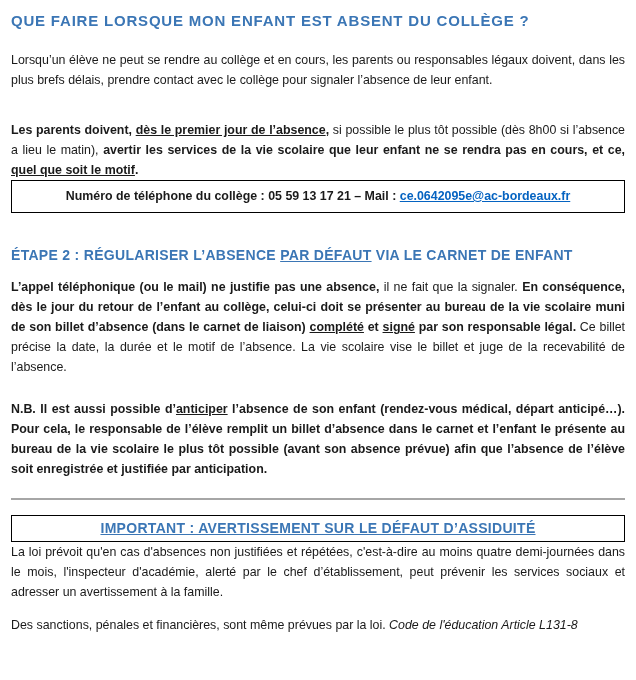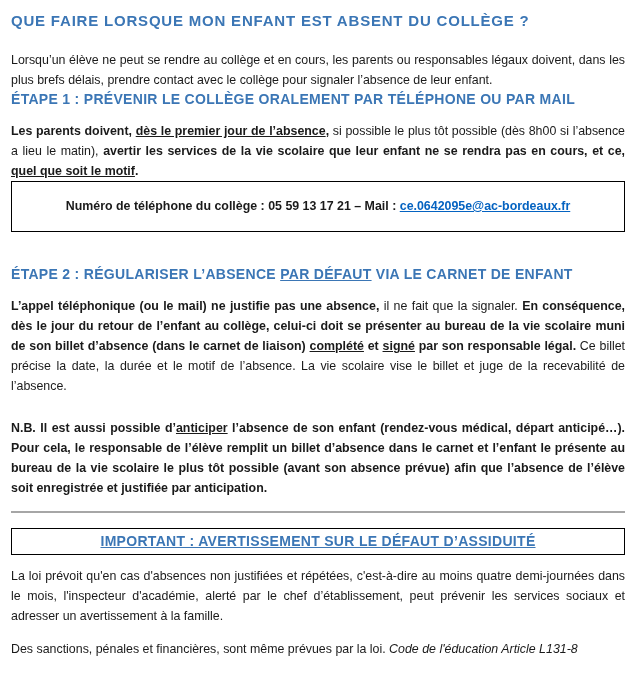--- a/index.html
+++ b/index.html
@@ -12,49 +12,49 @@
   .page { padding: 7px 11px 0 11px; }
 
   .doc-title {
     color: var(--heading-blue, #3B76B5);
     font-size: 15px; font-weight: bold; letter-spacing: 0.8px;
     line-height: 24px; margin: 2px 0 17px 0;
   }
   .body-text {
     font-size: 12.4px; line-height: 20px; text-align: justify;
   }
-  .intro { }
+  .intro { margin-bottom: 30px; }
 
   .step-heading {
     color: var(--heading-blue, #3B76B5);
     font-size: 14px; font-weight: bold; letter-spacing: 0.3px;
     line-height: 18px; margin: 0 0 13px 0;
   }
   .step1-body { }
 
   .contact-box {
     border: 1px solid var(--box-border, #000);
-    text-align: center; padding: 14px 4px; margin-bottom: 33px;
+    text-align: center; padding: 5px 4px; margin-bottom: 33px;
   }
   .contact-line {
     font-size: 12.4px; line-height: 21px; text-align: center; font-weight: bold;
   }
 
   .step2-body { margin-bottom: 22px; }
-  .nb-paragraph { margin-bottom: 13px; }
+  .nb-paragraph { margin-bottom: 19px; }
 
   hr.separator {
     border: none; height: 2px;
     background: var(--separator-gray, #a6a6a6);
     margin: 0 0 15px 0;
   }
 
   .important-box {
     border: 1px solid var(--box-border, #000);
-    text-align: center; padding: 3px 4px; margin-bottom: 11px;
+    text-align: center; padding: 3px 4px; margin-bottom: 0;
   }
   .important-heading {
     color: var(--heading-blue, #3B76B5);
     font-size: 14px; font-weight: bold; letter-spacing: 0.3px;
     text-decoration: underline; line-height: 19px;
   }
   .law-paragraph { margin-bottom: 13px; }
 
   .b { font-weight: bold; }
   .u { text-decoration: underline; }
@@ -66,21 +66,20 @@
 </style>
 </head>
 <body>
 
 <div class="page">
 
   <h1 class="doc-title">QUE FAIRE LORSQUE MON ENFANT EST ABSENT DU COLLÈGE ?</h1>
 
   <p class="body-text intro">Lorsqu’un élève ne peut se rendre au collège et en cours, les parents ou responsables légaux doivent, dans les plus brefs délais, prendre contact avec le collège pour signaler l’absence de leur enfant.</p>
 
-  <h2 class="step-heading">ÉTAPE 1 : PRÉVENIR LE COLLÈGE ORALEMENT PAR TÉLÉPHONE OU PAR MAIL</h2>
 
   <p class="body-text step1-body"><span class="b">Les parents doivent, </span><span class="b u">dès le premier jour de l’absence</span><span class="b">, </span><span>si possible le plus tôt possible (dès 8h00 si l’absence a lieu le matin), </span><span class="b">avertir les services de la vie scolaire que leur enfant ne se rendra pas en cours, et ce, </span><span class="b u">quel que soit le motif</span><span class="b">.</span></p>
 
   <div class="contact-box">
     <p class="contact-line"><span class="b">Numéro de téléphone du collège : 05 59 13 17 21 – Mail : </span><a class="lnk" href="#">ce.0642095e@ac-bordeaux.fr</a></p>
   </div>
 
   <h2 class="step-heading"><span>ÉTAPE 2 : RÉGULARISER L’ABSENCE </span><span class="u">PAR DÉFAUT</span><span> VIA LE CARNET DE ENFANT</span></h2>
 
   <p class="body-text step2-body"><span class="b">L’appel téléphonique (ou le mail) ne justifie pas une absence,</span><span> il ne fait que la signaler. </span><span class="b">En conséquence, dès le jour du retour de l’enfant au collège, celui-ci doit se présenter au bureau de la vie scolaire muni de son billet d’absence (dans le carnet de liaison) </span><span class="b u">complété</span><span class="b"> et </span><span class="b u">signé</span><span class="b"> par son responsable légal.</span><span> Ce billet précise la date, la durée et le motif de l’absence. La vie scolaire vise le billet et juge de la recevabilité de l’absence.</span></p>

